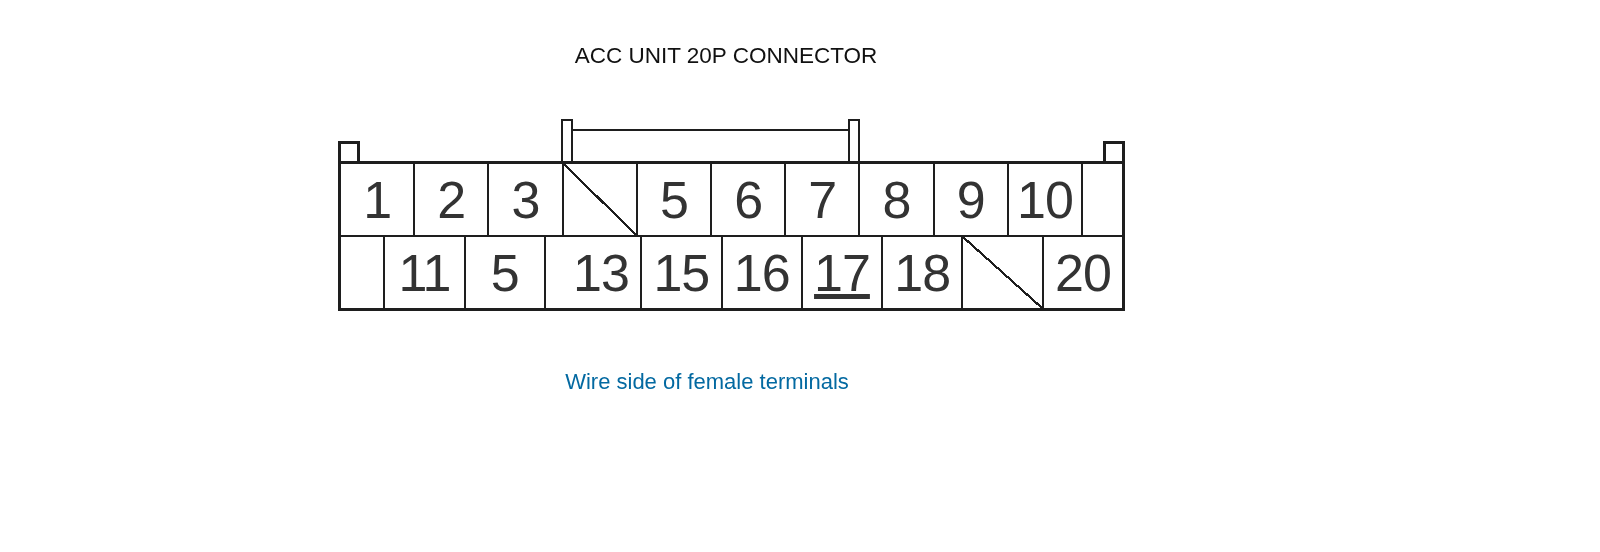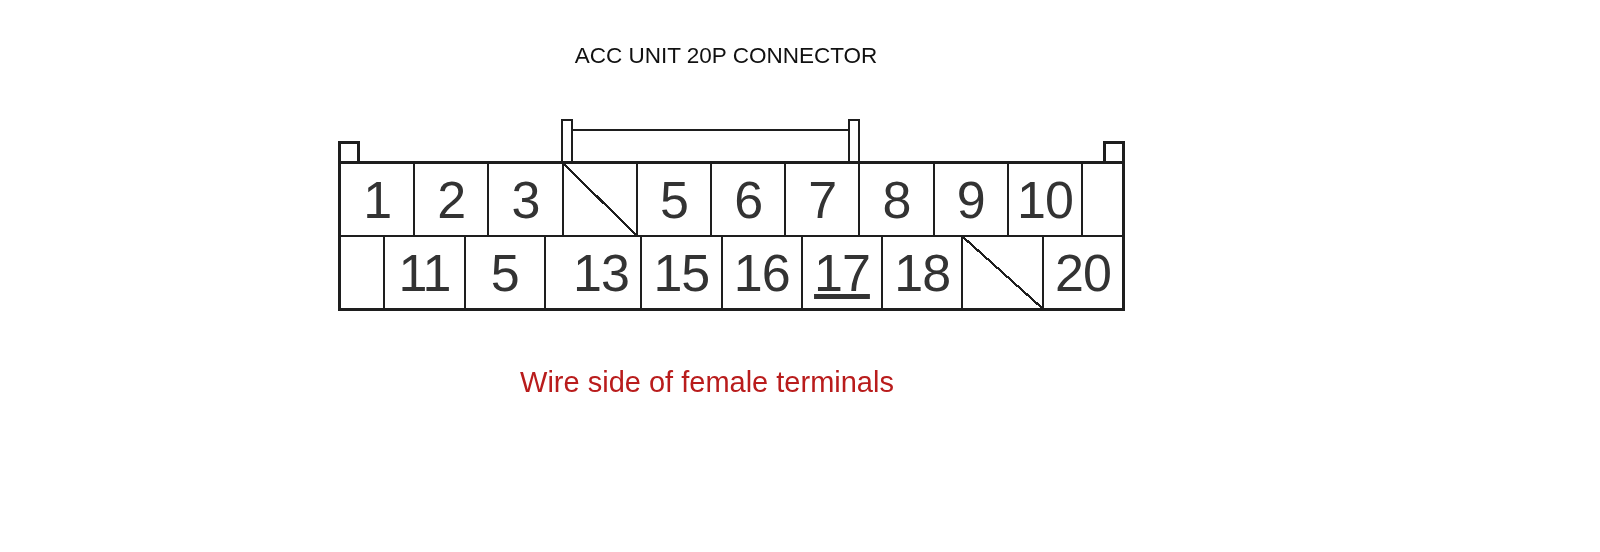--- a/index.html
+++ b/index.html
@@ -14,22 +14,22 @@
   }
   .title {
     position:absolute; top:44px; left:726px;
     transform:translateX(-50%);
     font-size:22.5px; line-height:24px;
     color:#111; white-space:nowrap;
   }
   .caption {
     position:absolute; top:370px; left:707px;
     transform:translateX(-50%);
-    font-size:29px; line-height:24px;
-    color:#b91c1c; white-space:nowrap;
+    font-size:22px; line-height:24px;
+    color:#0369a1; white-space:nowrap;
   }
   .connector {
     position:absolute; left:338px; top:119px;
     width:787px; height:192px;
   }
   
   .tab {
     position:absolute; top:22px; width:22px; height:20px;
     border:3px solid var(--line); border-bottom:none;
     background:#fff;

